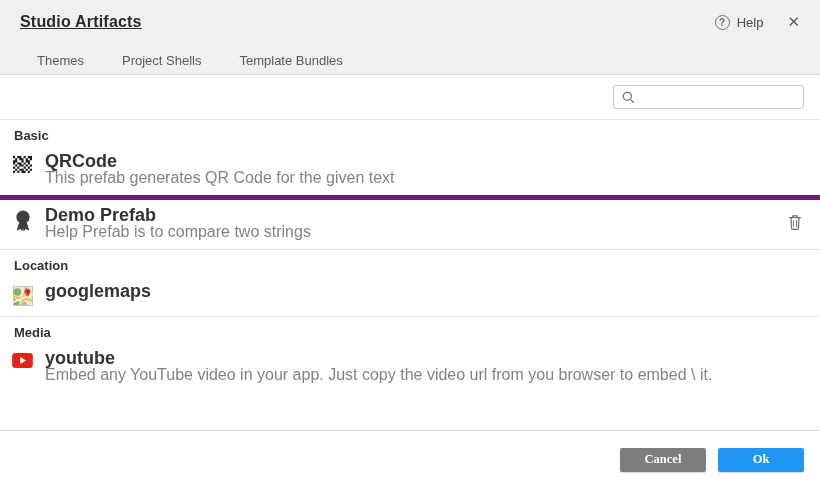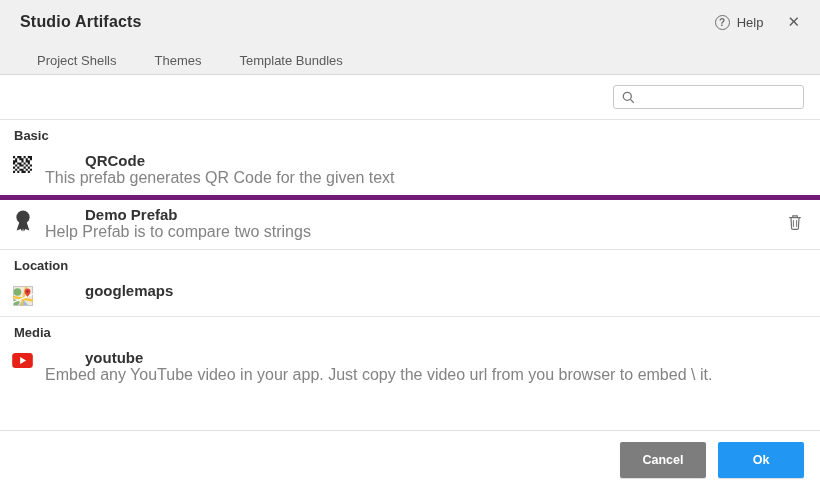--- a/index.html
+++ b/index.html
@@ -1,21 +1,21 @@
 <!DOCTYPE html>
 <html><head>
 <meta charset="utf-8">
 <style>
   * { margin:0; padding:0; box-sizing:border-box; }
   html,body { width:820px; height:488px; background:#fff; font-family:"Liberation Sans", sans-serif; }
   .dialog { width:820px; height:488px; display:flex; flex-direction:column; background:#fff; overflow:hidden; }
 
   
   .header { height:44px; background:#f0f0f0; display:flex; align-items:center; padding:0 16px 0 20px; flex:0 0 auto; }
-  .title { font-size:16px; font-weight:700; color:#2b2b2b; letter-spacing:.2px; }
+  .title { font-size:16px; font-weight:700; color:#2b2b2b; letter-spacing:.2px;text-decoration:underline; }
   .header-right { margin-left:auto; display:flex; align-items:center; gap:20px; }
   .help-btn { display:flex; align-items:center; gap:7px; cursor:pointer; }
   .help-circle { width:15px; height:15px; border:1.3px solid #6e6e6e; border-radius:50%; color:#6e6e6e;
                  font-size:10px; line-height:13px; text-align:center; font-weight:700; }
   .help-label { font-size:13px; color:#4a4a4a; }
   .close-btn { font-size:15px; color:#5f5f5f; cursor:pointer; padding:2px 4px; }
 
   
   .tabbar { display:flex; background:#f0f0f0; border-bottom:1px solid #d9d9d9; padding-left:18px; height:31px; flex:0 0 auto; }
   .tab { display:flex; align-items:center; padding:0 19px; font-size:13px; color:#5a5a5a;
@@ -32,51 +32,51 @@
   .searchbox input::placeholder { color:#9a9a9a; }
 
   
   .content { flex:1 1 auto; background:#fff; overflow:hidden; }
   .section { border-top:1px solid #e3e3e3; }
   .section-title { padding:8px 20px 3px 14px; font-size:13px; font-weight:700; color:#333; }
   .item { display:flex; align-items:flex-start; padding:7px 16px 10px 12px; cursor:pointer; }
   .item + .item { border-top:5px solid #701a75; }
   .item-icon { width:21px; flex:0 0 auto; margin-top:3px; display:flex; justify-content:center; }
   .item-text { margin-left:12px; }
-  .item-name { font-size:15px; font-weight:700; color:#333; line-height:16px;margin-left:40px; }
+  .item-name { font-size:18px; font-weight:700; color:#333; line-height:16px; }
   .item-desc { font-size:16px; color:#838383; line-height:15px; margin-top:1px; }
   .delete-btn { margin-left:auto; align-self:center; background:none; border:none; cursor:pointer; padding:4px 2px; }
 
   
   .footer { flex:0 0 58px; border-top:1px solid #e0e0e0; display:flex; align-items:center; justify-content:flex-end;
             gap:12px; padding-right:16px; background:#fff; }
-  .btn { width:86px; height:36px; border:none; border-radius:2px; font-size:12.5px; font-weight:700; color:#fff;
-         cursor:pointer; font-family:Liberation Sans, sans-serif; box-shadow:0 1px 1px rgba(0,0,0,.15); }
+  .btn { width:86px; height:24px; border:none; border-radius:2px; font-size:12.5px; font-weight:700; color:#fff;
+         cursor:pointer; font-family:Liberation Serif, serif; box-shadow:0 1px 1px rgba(0,0,0,.15); }
   .btn-cancel { background:#7d7d7d; }
   .btn-ok { background:#2196f3; }
 </style>
 </head>
 <body>
 
 <div class="dialog">
 
   <div class="header">
     <div class="title">Studio Artifacts</div>
     <div class="header-right">
       <div class="help-btn">
         <span class="help-circle">?</span>
         <span class="help-label">Help</span>
       </div>
       <span class="close-btn">✕</span>
     </div>
   </div>
 
   <div class="tabbar">
+    <div class="tab">Themes</div>
     <div class="tab">Project Shells</div>
-    <div class="tab">Themes</div>
     <div class="tab">Template Bundles</div>
   </div>
 
   <div class="toolbar">
     <div class="searchbox">
       <svg width="13" height="13" viewBox="0 0 13 13">
         <circle cx="5.3" cy="5.3" r="4" stroke="#757575" stroke-width="1.3" fill="none"></circle>
         <line x1="8.4" y1="8.4" x2="11.8" y2="11.8" stroke="#757575" stroke-width="1.3"></line>
       </svg>
     </div>

